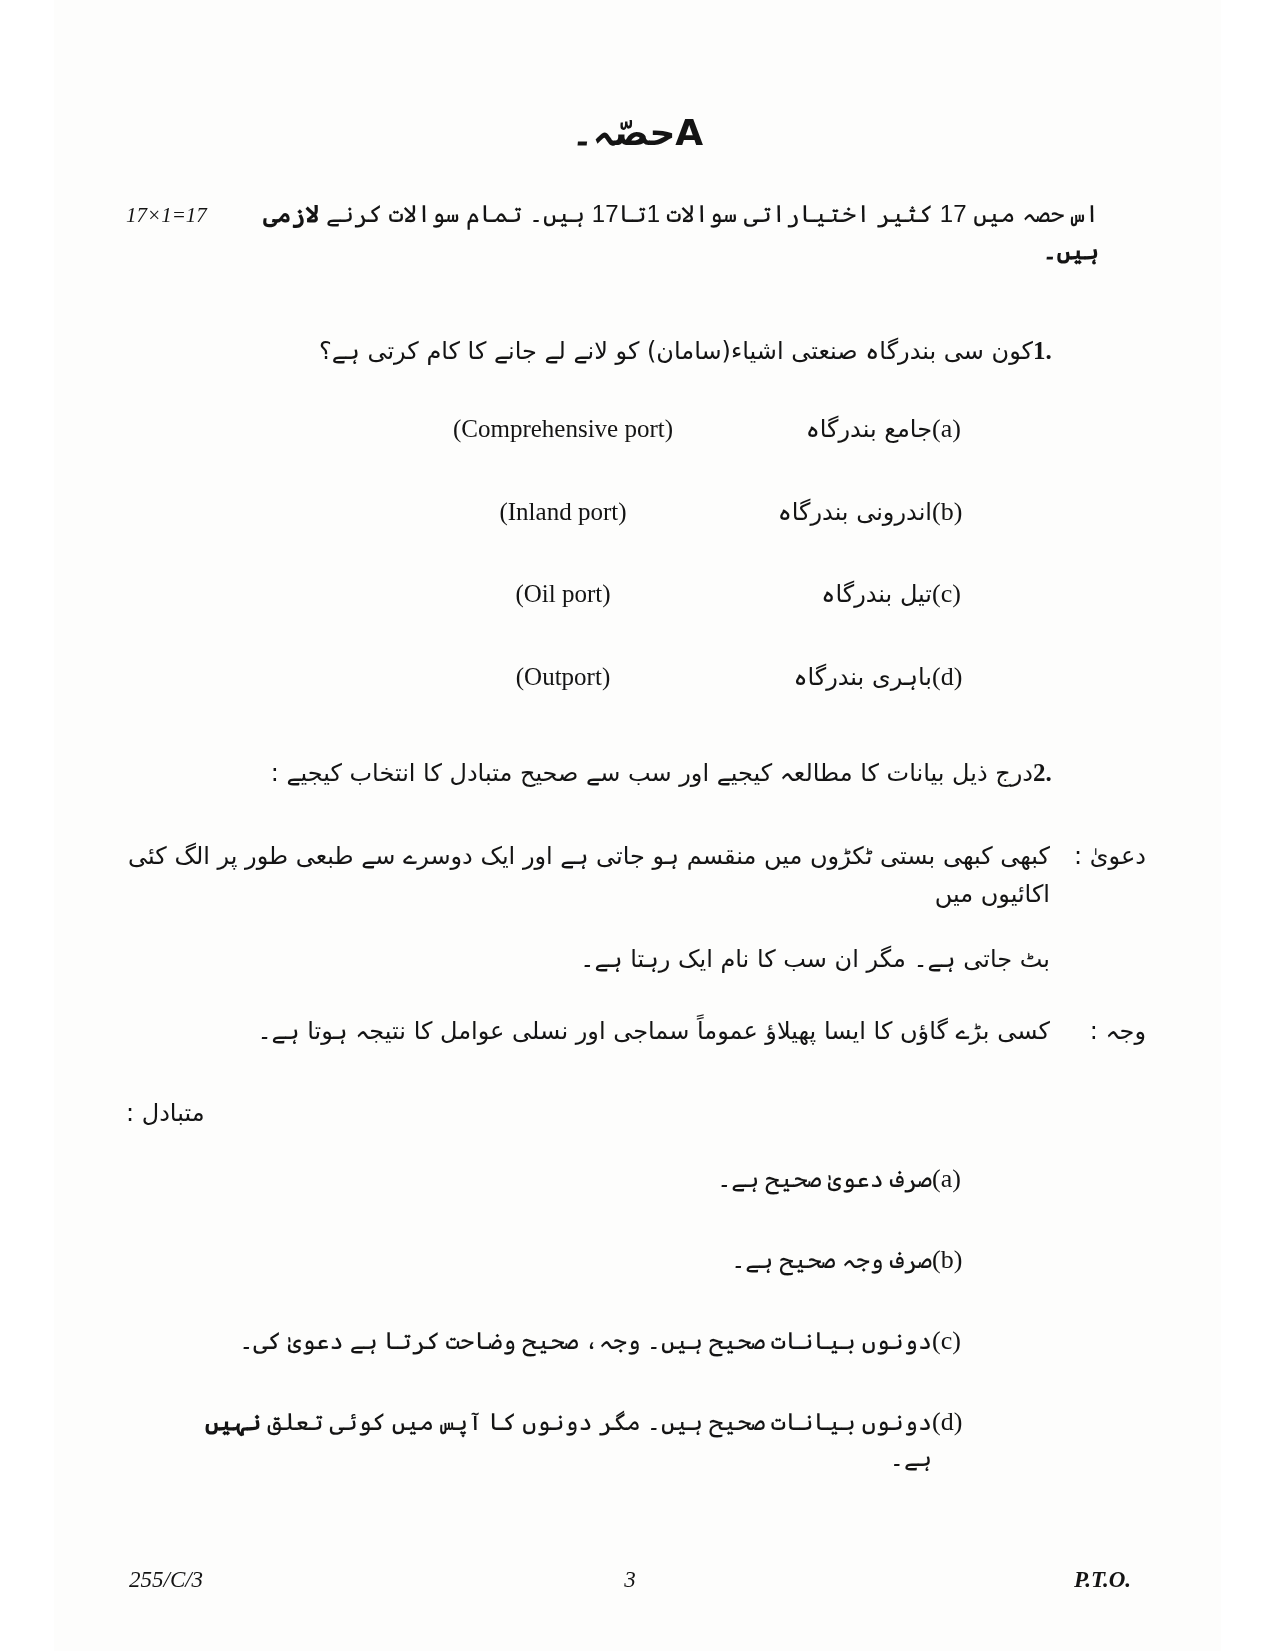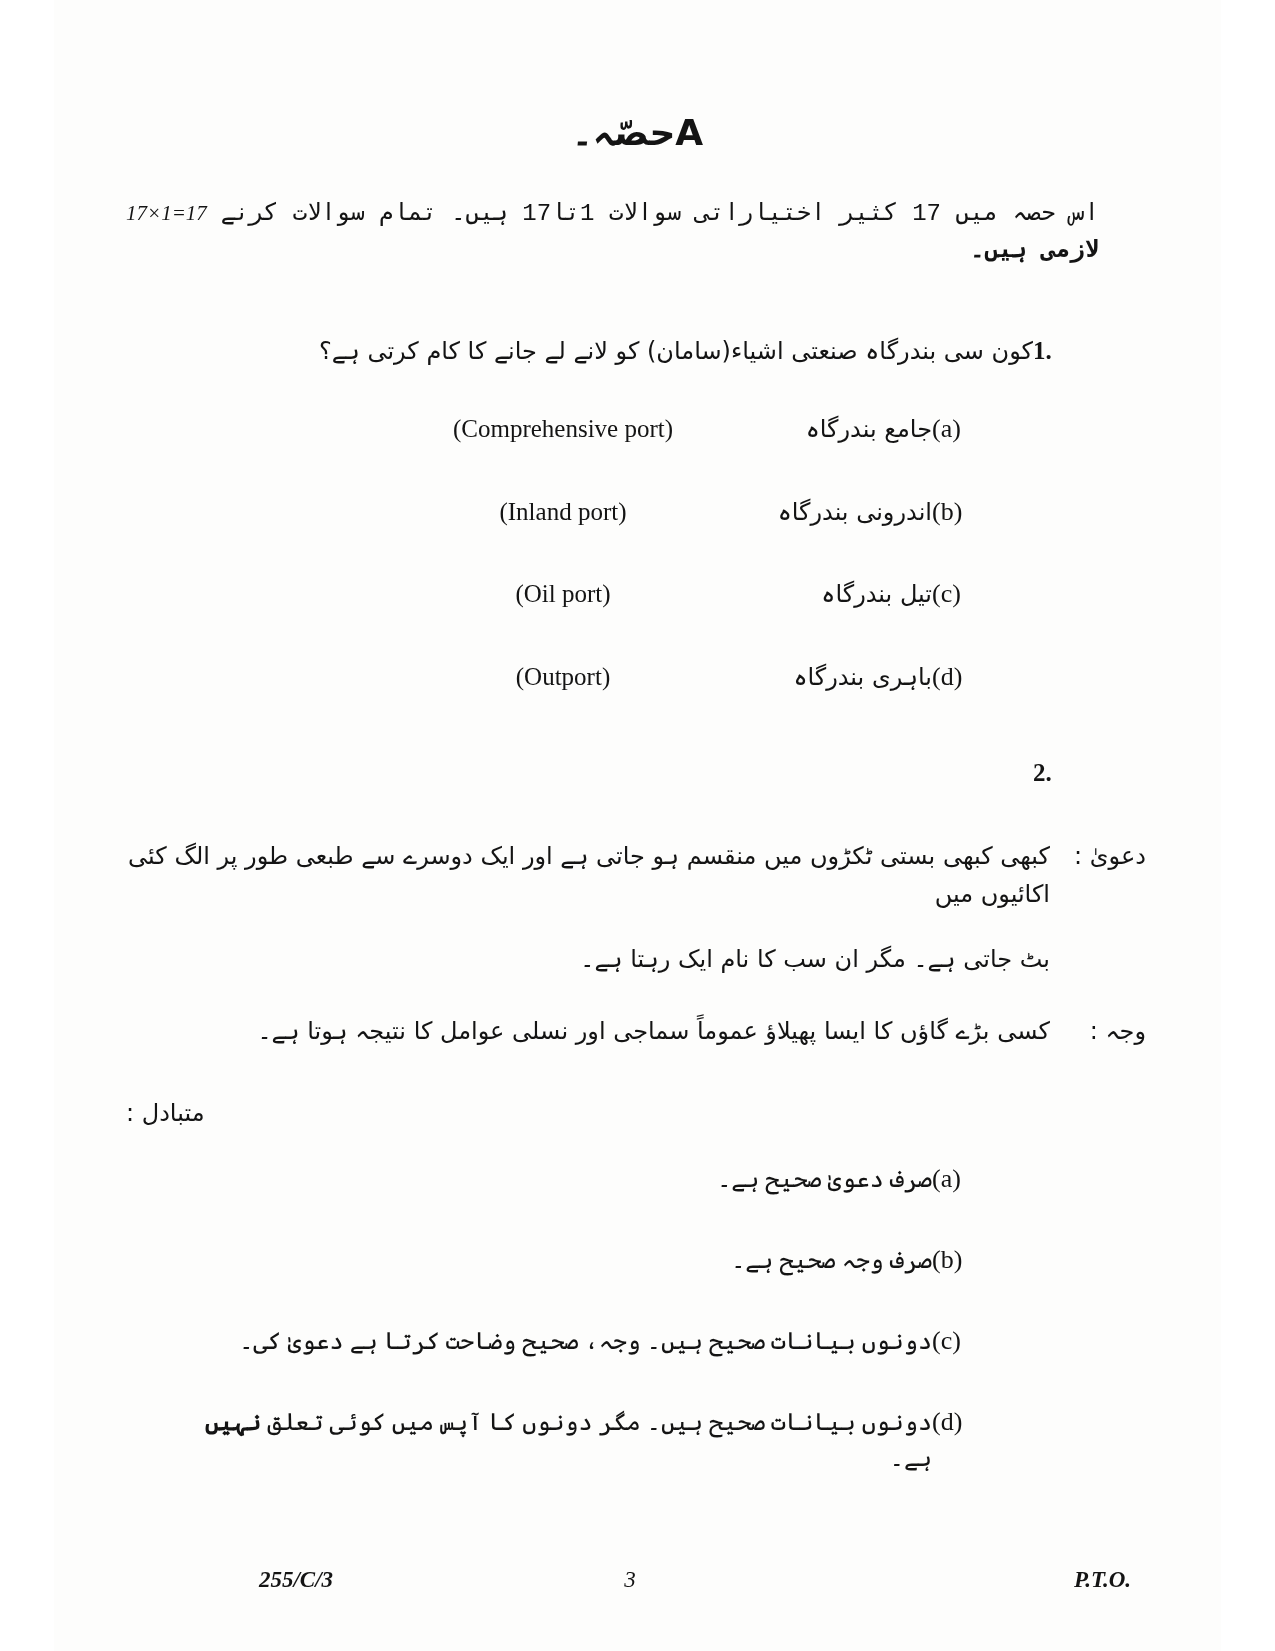--- a/index.html
+++ b/index.html
@@ -31,21 +31,21 @@
     font-style:italic;
     font-size:21px;
     white-space:nowrap;
   }
   .instruction-text {
     flex:1;
     text-align:right;
     direction:rtl;
     font-size:24px;
     line-height:1.55;
-    font-family:Liberation Mono, monospace;
+    font-family:Liberation Sans, sans-serif;
   }
   .instruction-text b { font-weight:bold; }
 
   .q-row {
     direction:rtl;
     display:flex;
     align-items:baseline;
     padding:0 130px 0 72px;
     font-size:24px;
     line-height:1.6;
@@ -145,21 +145,21 @@
 
   .footer {
     position:absolute;
     left:0; right:0; bottom:58px;
     padding:0 90px 0 75px;
     display:flex;
     align-items:baseline;
     font-style:italic;
     font-size:23px;
   }
-  .footer-left  { flex:1; text-align:center;  font-weight:bold; }
+  .footer-left  { flex:1; text-align:left;  font-weight:normal; }
   .footer-center{ flex:1; text-align:center; }
   .footer-right { flex:1; text-align:right; font-weight:bold; }
 </style>
 </head>
 <body>
 
 <div class="page">
 
   <div class="title">حصّہ۔A</div>
 
@@ -191,20 +191,21 @@
     </div>
     <div class="opt-row">
       <span class="opt-letter">(d)</span>
       <span class="opt-urdu">باہری بندرگاہ</span>
       <span class="opt-english">(Outport)</span>
     </div>
   </div>
 
   <div class="q-row q2">
     <span class="q-number">2.</span>
+    <span class="q-text">درج ذیل بیانات کا مطالعہ کیجیے اور سب سے صحیح متبادل کا انتخاب کیجیے :</span>
   </div>
 
   <div class="para-row assertion-row">
     <span class="para-label">دعویٰ :</span>
     <span class="para-body">
       <div>کبھی کبھی بستی ٹکڑوں میں منقسم ہو جاتی ہے اور ایک دوسرے سے طبعی طور پر الگ کئی اکائیوں میں</div>
       <div class="assertion-line2">بٹ جاتی ہے۔ مگر ان سب کا نام ایک رہتا ہے۔</div>
     </span>
   </div>
 

